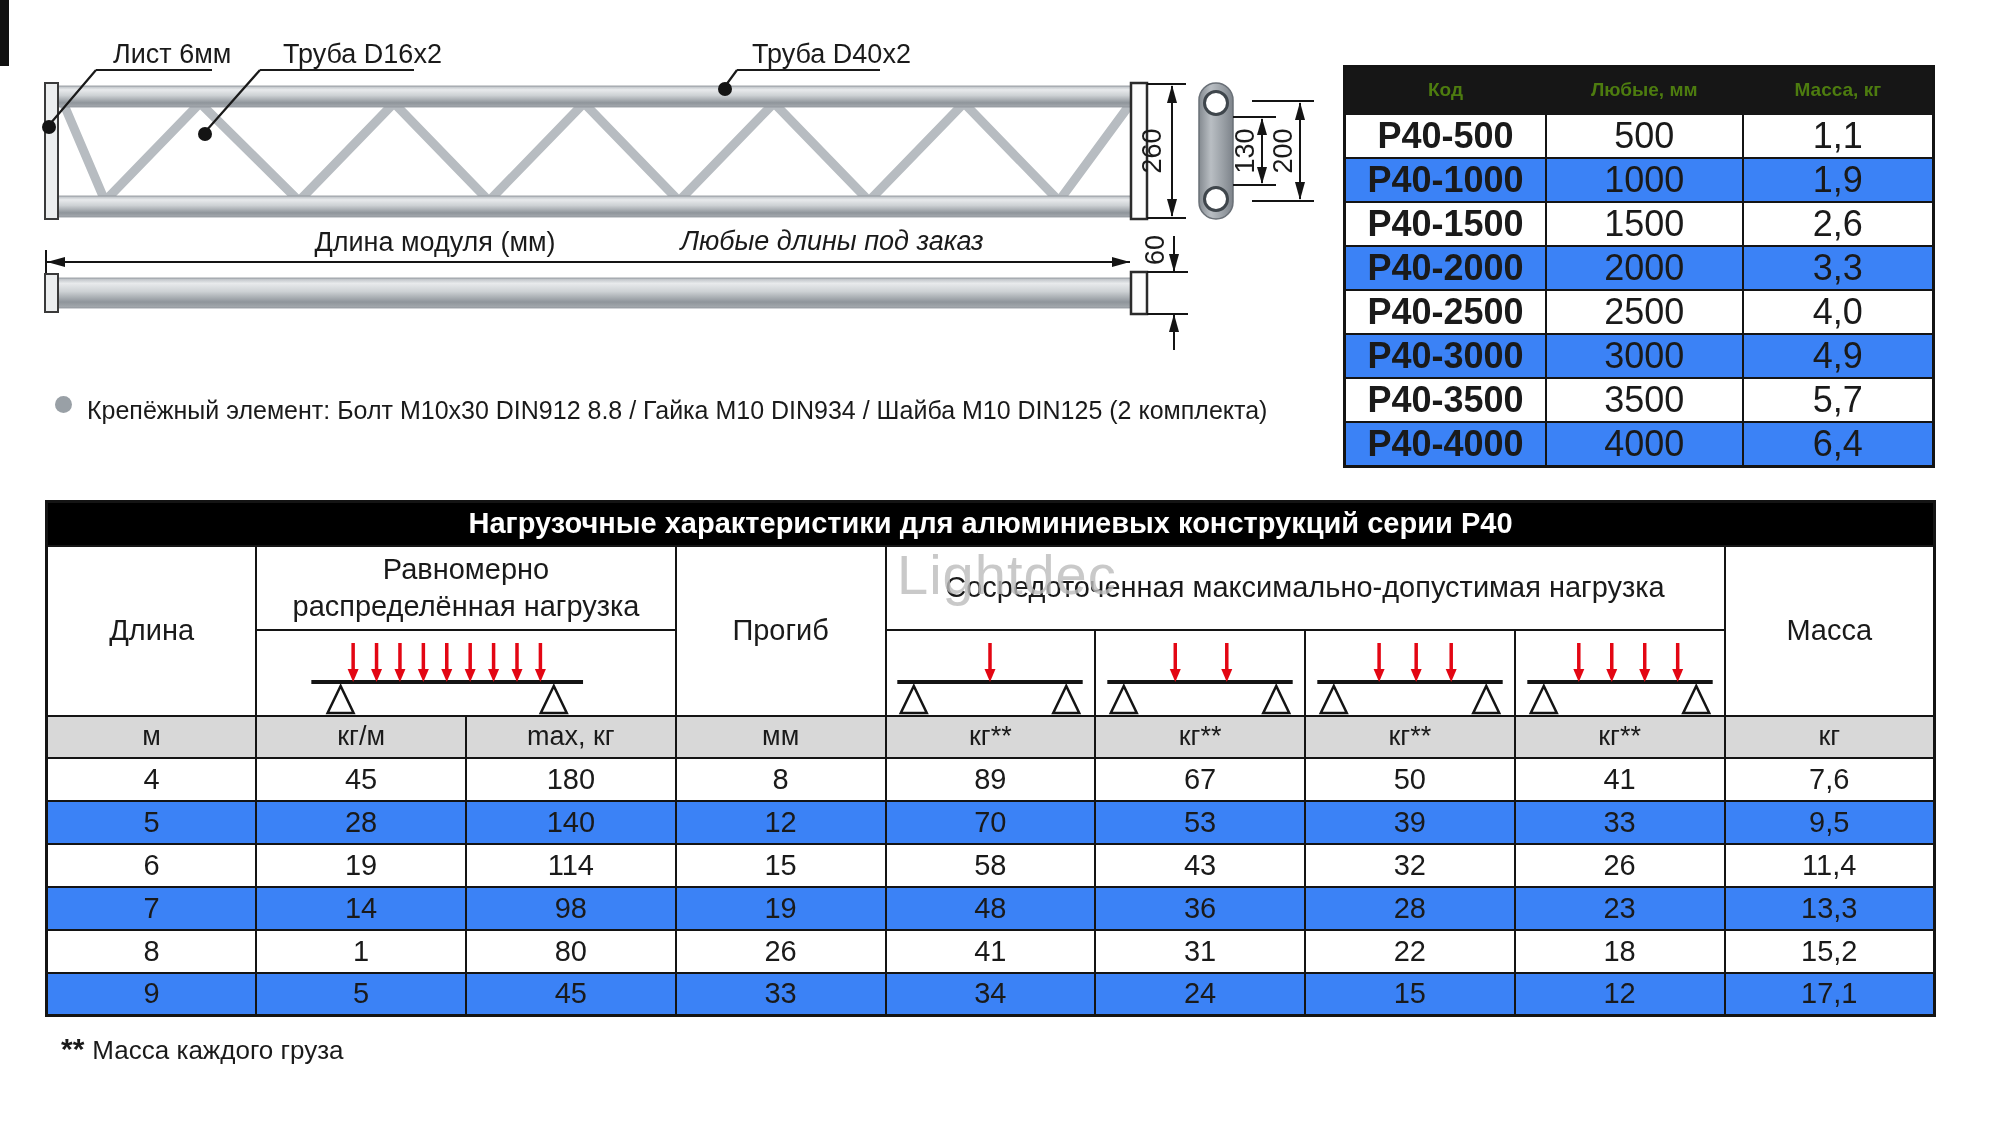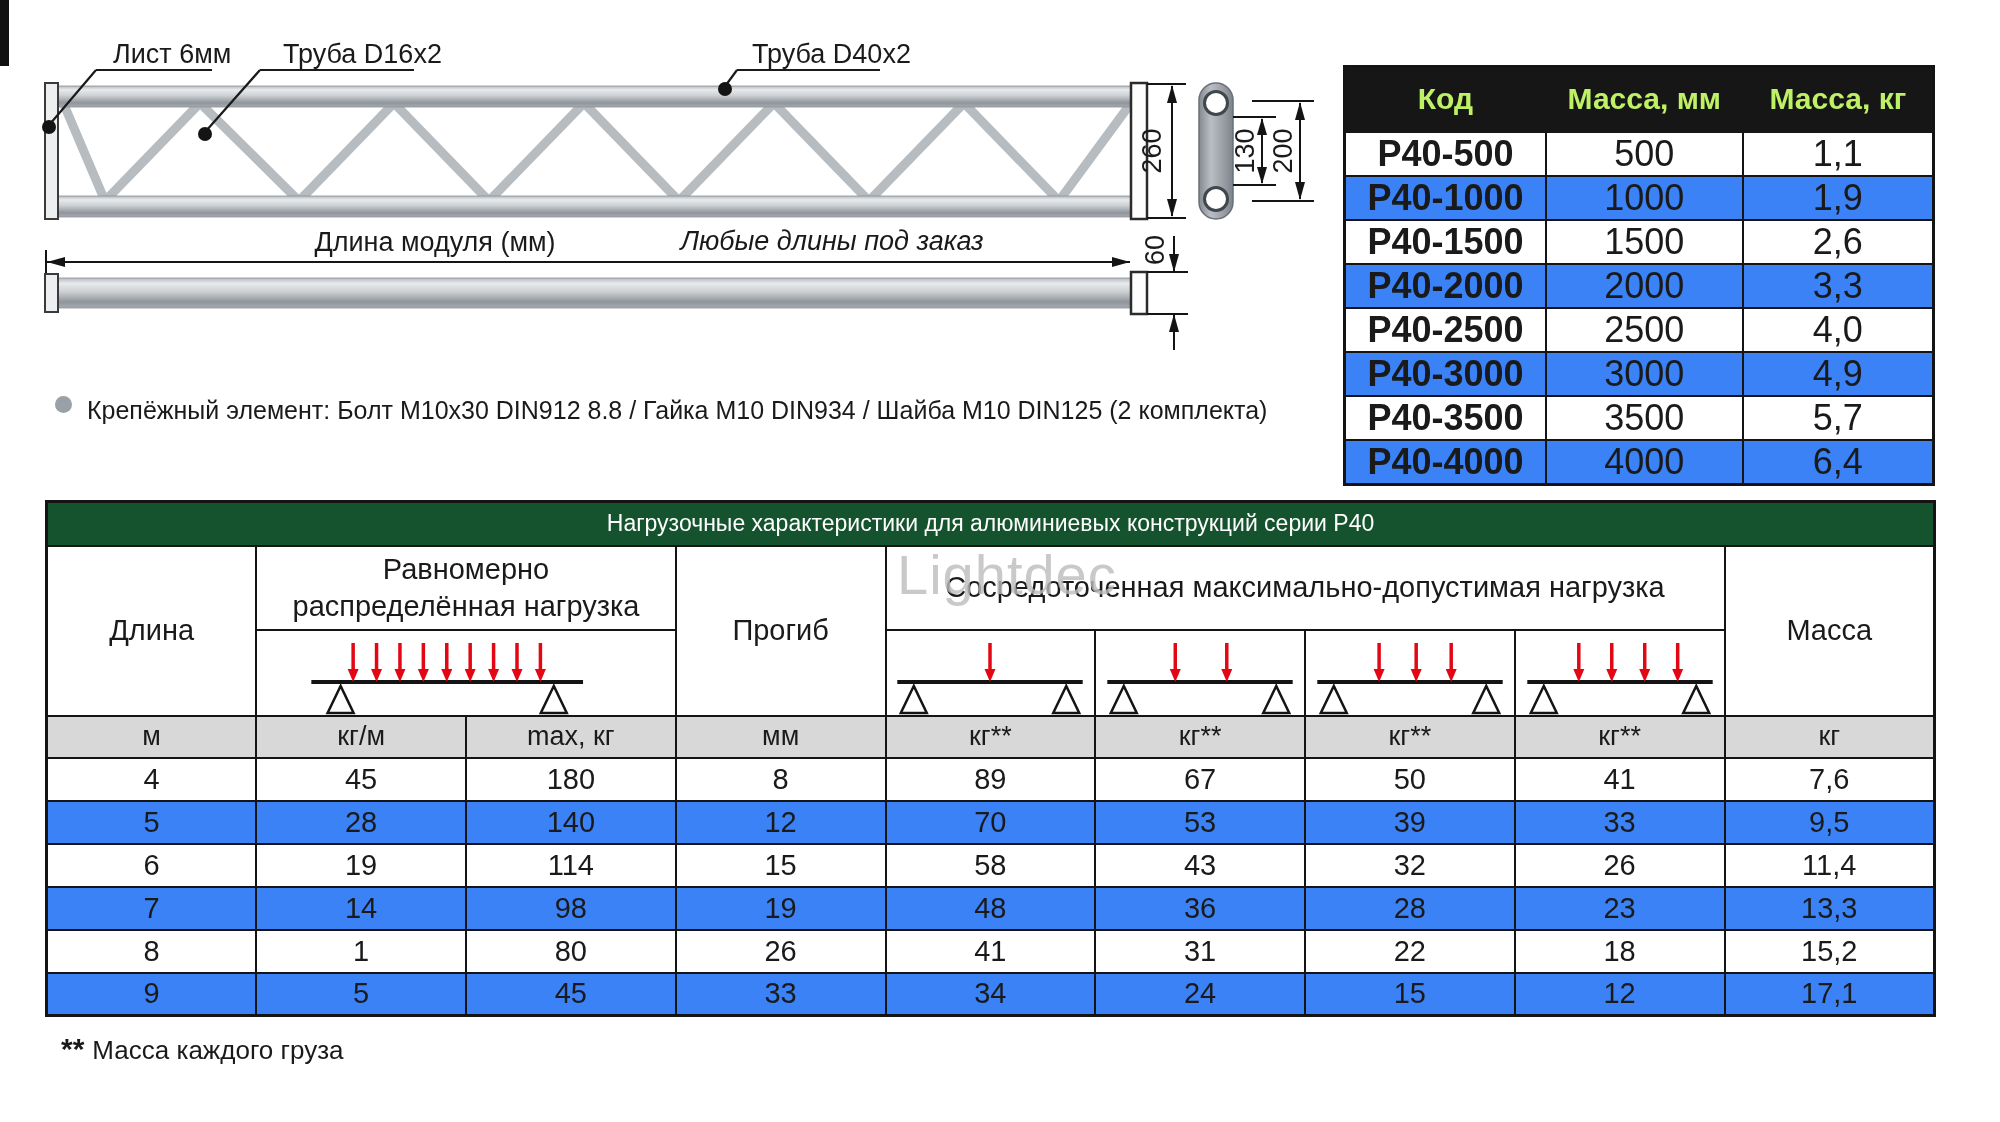--- a/index.html
+++ b/index.html
@@ -18,28 +18,28 @@
   .note .bullet{width:17px;height:17px;border-radius:50%;background:#99a0a6;margin:0 15px 0 10px;flex:none}
 
   
   table{border-collapse:collapse;table-layout:fixed}
   th,td{text-align:center;vertical-align:middle;color:#1a1a1a;overflow:hidden}
   tr.alt{background:#3b82f6}
 
   
   .spec{position:absolute;left:1343px;top:65px;width:592px;border:3px solid #141414}
   .spec th,.spec td{border:2px solid #141414}
-  .spec thead th{background:#161616;color:#bef264;font-weight:bold;font-size:30px;height:65px;border-color:#161616}
+  .spec thead th{background:#161616;color:#4d7c0f;font-weight:bold;font-size:19px;height:47px;border-color:#161616}
   .spec td{font-size:36px;height:39px}
   .spec td.b{font-weight:bold}
 
   
   .load{position:absolute;left:45px;top:500px;width:1891px;border:3px solid #141414}
   .load th,.load td{border:2px solid #141414;font-weight:normal}
-  .load tr.title th{background:#14532d;color:#fff;font-size:23px;font-weight:normal;height:44px;border-color:#161616}
+  .load tr.title th{background:#000000;color:#fff;font-size:29px;font-weight:bold;height:44px;border-color:#161616}
   .load tr.groups th{font-size:29px;height:84px;line-height:1.25}
   .load tr.diagrams td{height:84px;padding:0}
   .load tr.diagrams svg{display:block;margin:0 auto}
   .load tr.subhead td{font-size:27px;height:42px;background:#d8d8d8}
   .load tbody.data td{font-size:29px;height:43px}
 
   .watermark{position:absolute;left:897px;top:542px;font-size:56px;color:#bcbcbc;opacity:.8;letter-spacing:1px;z-index:10;pointer-events:none}
 
   .footnote{position:absolute;left:61px;top:1032px;font-size:26px}
   .footnote .fn-marker{font-weight:bold;font-size:30px;margin-right:8px}
@@ -156,21 +156,21 @@
 
   <table class="spec">
     <colgroup>
         <col style="width:34.2%">
         <col style="width:33.4%">
         <col style="width:32.4%">
       </colgroup>
     <thead>
       <tr>
         <th>Код</th>
-        <th>Масса, мм</th>
+        <th>Любые, мм</th>
         <th>Масса, кг</th>
       </tr>
     </thead>
     <tbody>
         <tr>
           <td class="b">P40-500</td>
           <td>500</td>
           <td>1,1</td>
         </tr>
         <tr class="alt">

